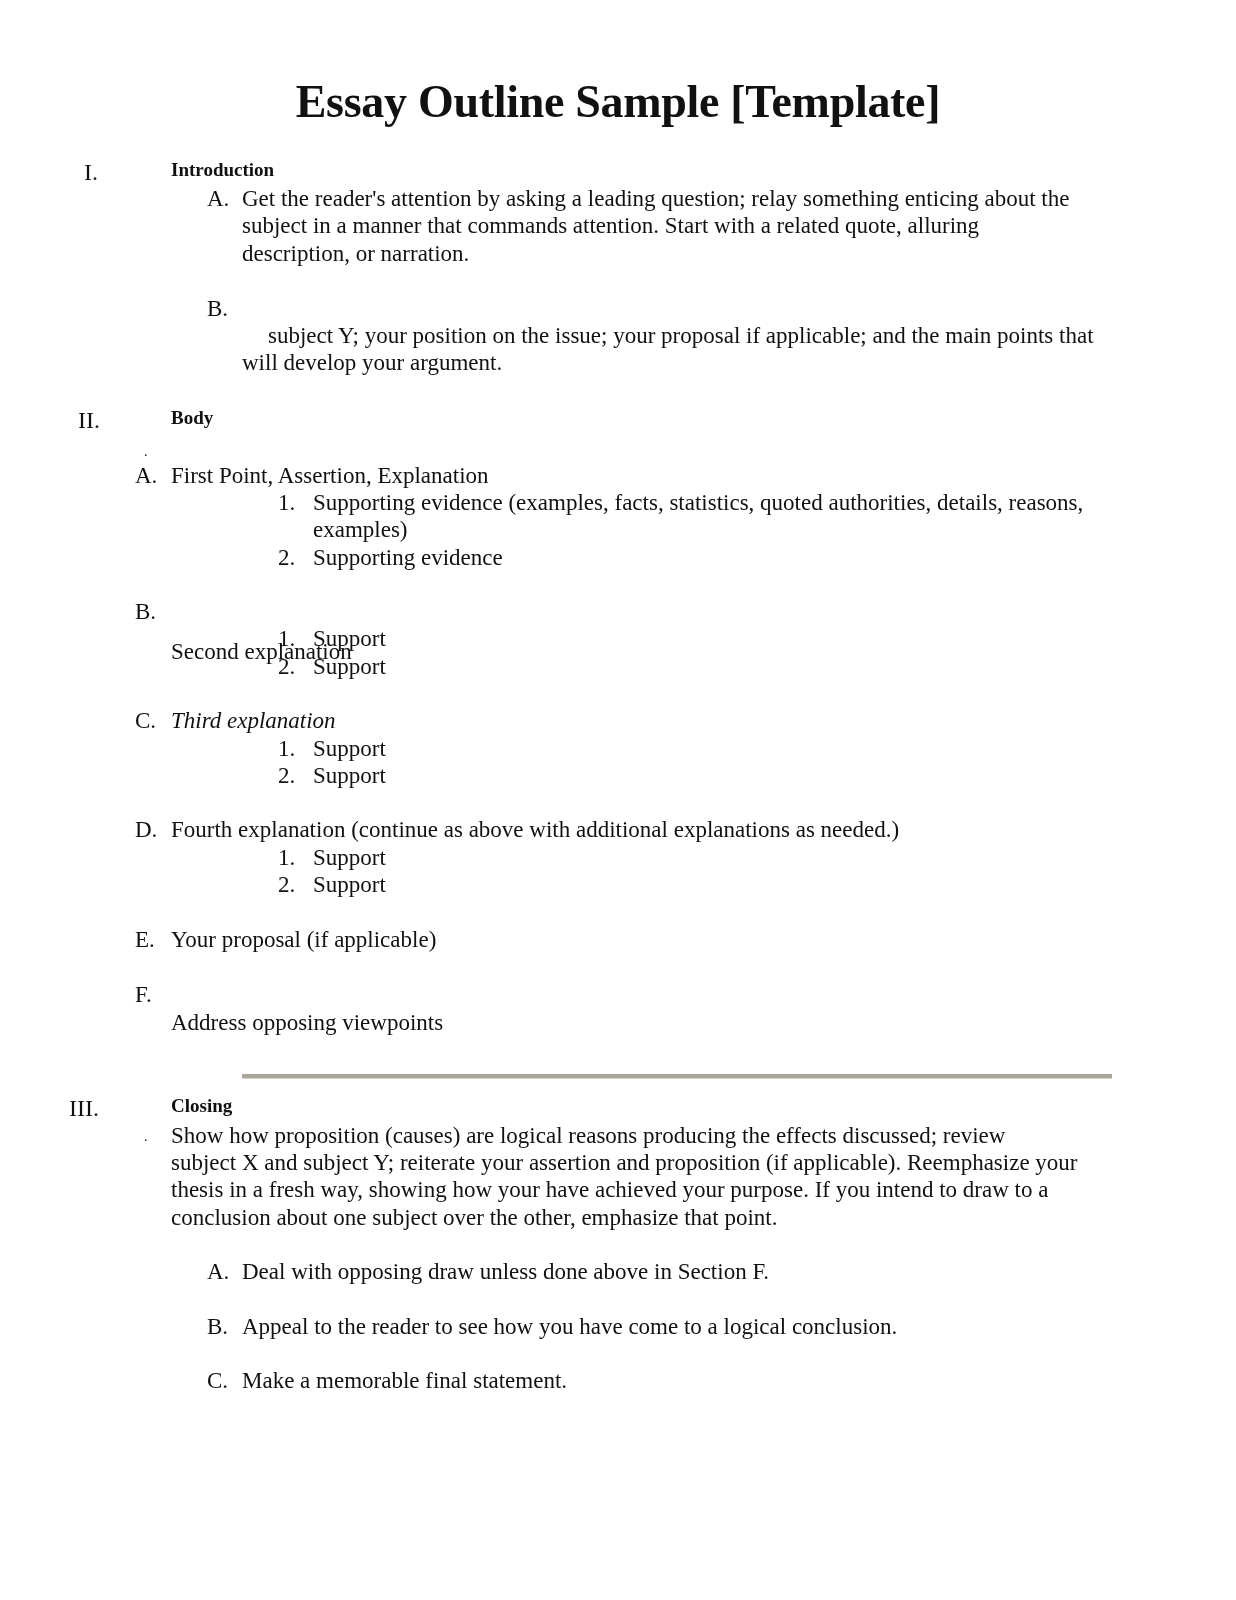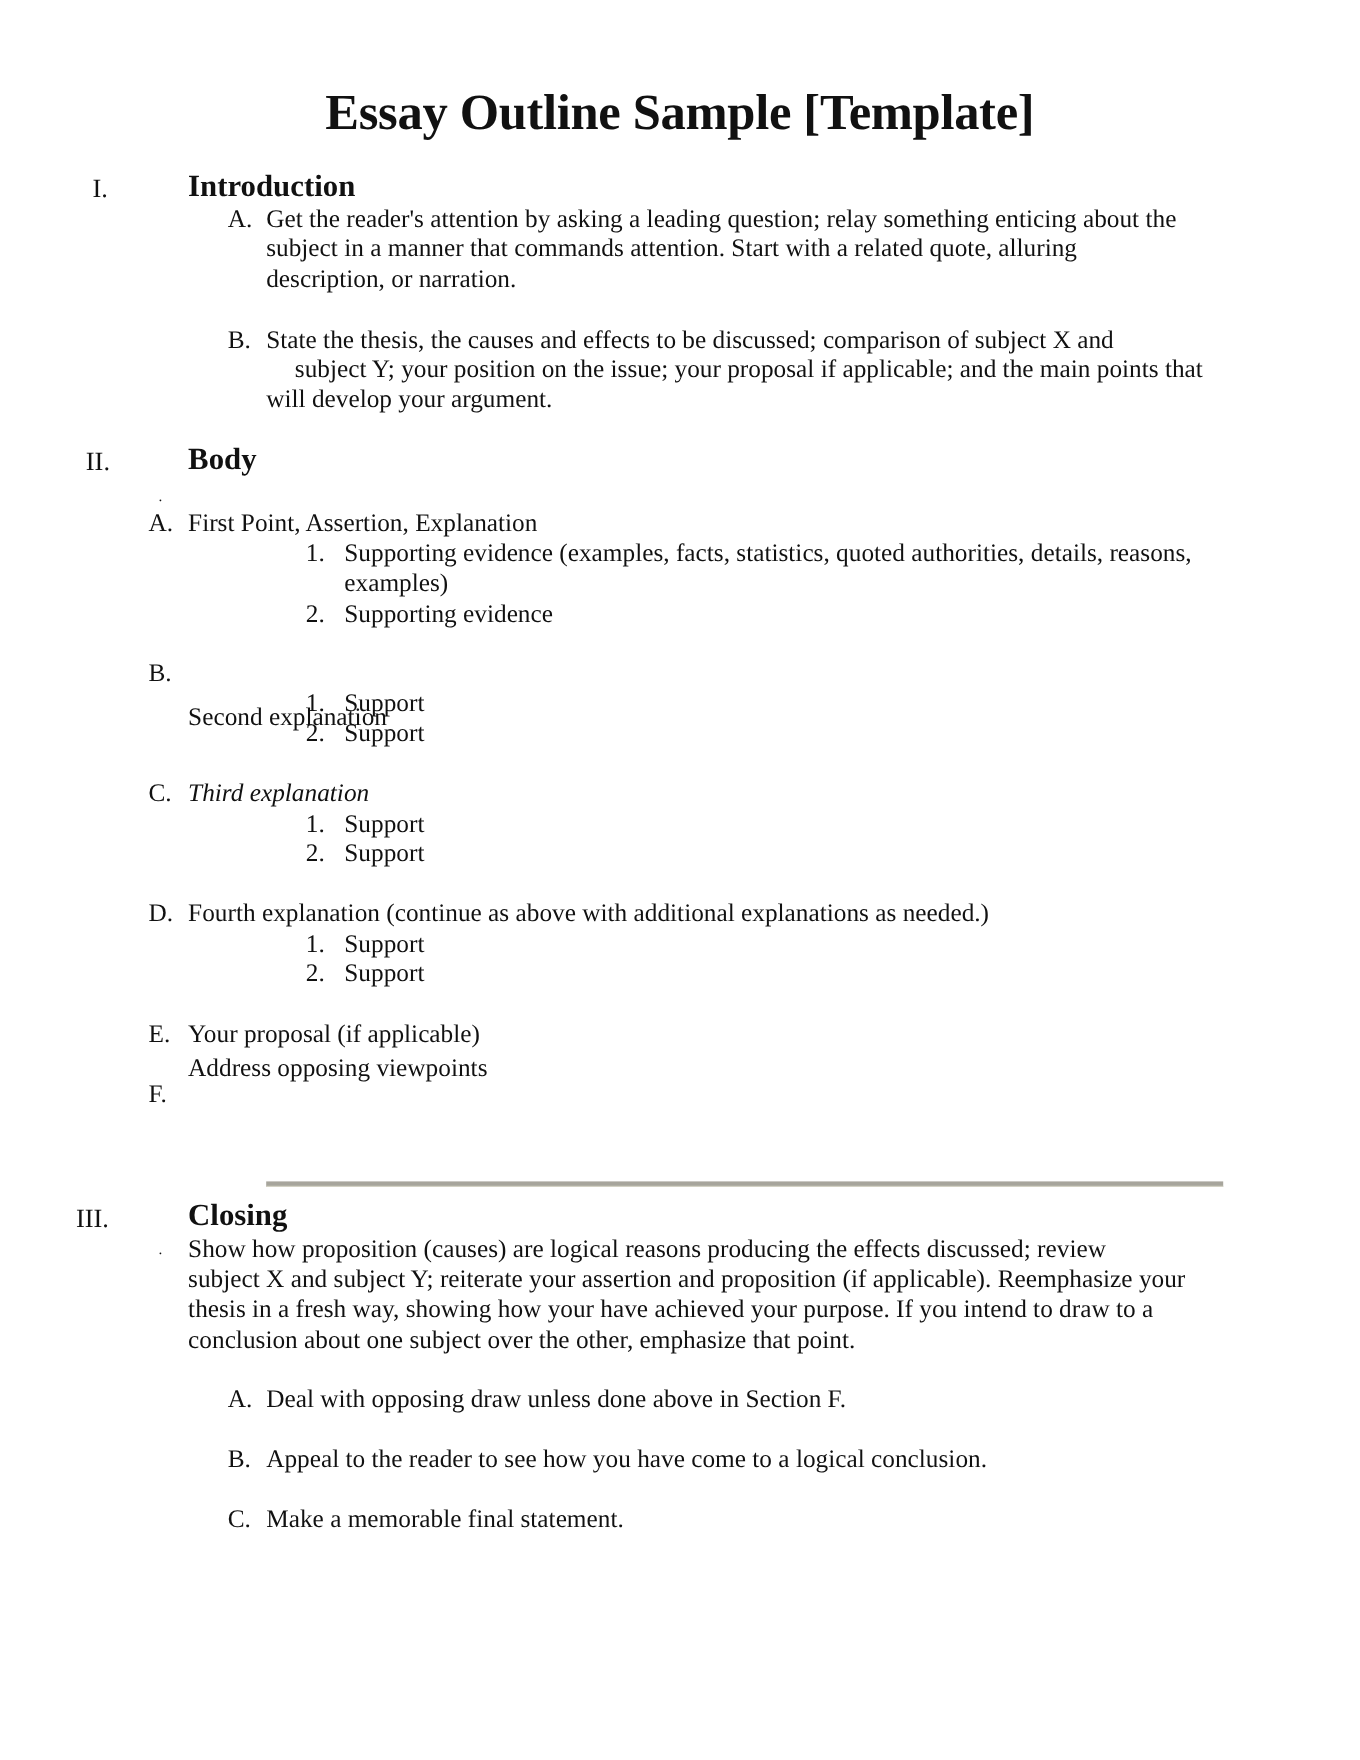--- a/index.html
+++ b/index.html
@@ -31,21 +31,21 @@
       font-size: 46px;
       letter-spacing: -0.3px;
       line-height: 60px;
     }
     .abs { position: absolute; white-space: nowrap; }
     .roman {
       font-size: 24px;
       line-height: 28px;
     }
     .heading {
-      font-size: 28px;
+      font-size: 19px;
       font-weight: bold;
       line-height: 28px;
     }
     .txt {
       font-size: 23px;
       line-height: 27.5px;
     }
     .marker {
       position: absolute;
       font-size: 23px;
@@ -75,21 +75,20 @@
 
   <div class="abs roman" style="left:84px; top:158px;">I.</div>
   <div class="abs heading" style="left:171px; top:156px;">Introduction</div>
 
   <div class="marker" style="left:207px; top:185px;">A.</div>
   <div class="abs txt" style="left:242px; top:185px;">Get the reader's attention by asking a leading question; relay something enticing about the</div>
   <div class="abs txt" style="left:242px; top:212px;">subject in a manner that commands attention. Start with a related quote, alluring</div>
   <div class="abs txt" style="left:242px; top:240px;">description, or narration.</div>
 
   <div class="marker" style="left:207px; top:295px;">B.</div>
-  <div class="abs txt" style="left:242px; top:295px;">State the thesis, the causes and effects to be discussed; comparison of subject X and</div>
   <div class="abs txt" style="left:242px; top:322px;margin-left:26px;">subject Y; your position on the issue; your proposal if applicable; and the main points that</div>
   <div class="abs txt" style="left:242px; top:349px;">will develop your argument.</div>
 
   <div class="abs roman" style="left:78px; top:406px;">II.</div>
   <div class="abs heading" style="left:171px; top:404px;">Body</div>
   <div class="dot" style="left:144px; top:445px;">.</div>
 
   <div class="marker" style="left:135px; top:462px;">A.</div>
   <div class="abs txt" style="left:171px; top:462px;">First Point, Assertion, Explanation</div>
   <div class="marker" style="left:278px; top:489px;">1.</div>
@@ -116,21 +115,21 @@
   <div class="abs txt" style="left:171px; top:816px;">Fourth explanation (continue as above with additional explanations as needed.)</div>
   <div class="marker" style="left:278px; top:844px;">1.</div>
   <div class="abs txt" style="left:313px; top:844px;">Support</div>
   <div class="marker" style="left:278px; top:871px;">2.</div>
   <div class="abs txt" style="left:313px; top:871px;">Support</div>
 
   <div class="marker" style="left:135px; top:926px;">E.</div>
   <div class="abs txt" style="left:171px; top:926px;">Your proposal (if applicable)</div>
 
   <div class="marker" style="left:135px; top:981px;">F.</div>
-  <div class="abs txt" style="left:171px; top:957px;">Address opposing viewpoints</div>
+  <div class="abs txt" style="left:171px; top:1009px;">Address opposing viewpoints</div>
 
   <div class="rule"></div>
 
   <div class="abs roman" style="left:69px; top:1094px;">III.</div>
   <div class="abs heading" style="left:171px; top:1092px;">Closing</div>
   <div class="dot" style="left:144px; top:1130px;">.</div>
 
   <div class="abs txt" style="left:171px; top:1122px;">Show how proposition (causes) are logical reasons producing the effects discussed; review</div>
   <div class="abs txt" style="left:171px; top:1149px;">subject X and subject Y; reiterate your assertion and proposition (if applicable). Reemphasize your</div>
   <div class="abs txt" style="left:171px; top:1176px;">thesis in a fresh way, showing how your have achieved your purpose. If you intend to draw to a</div>

